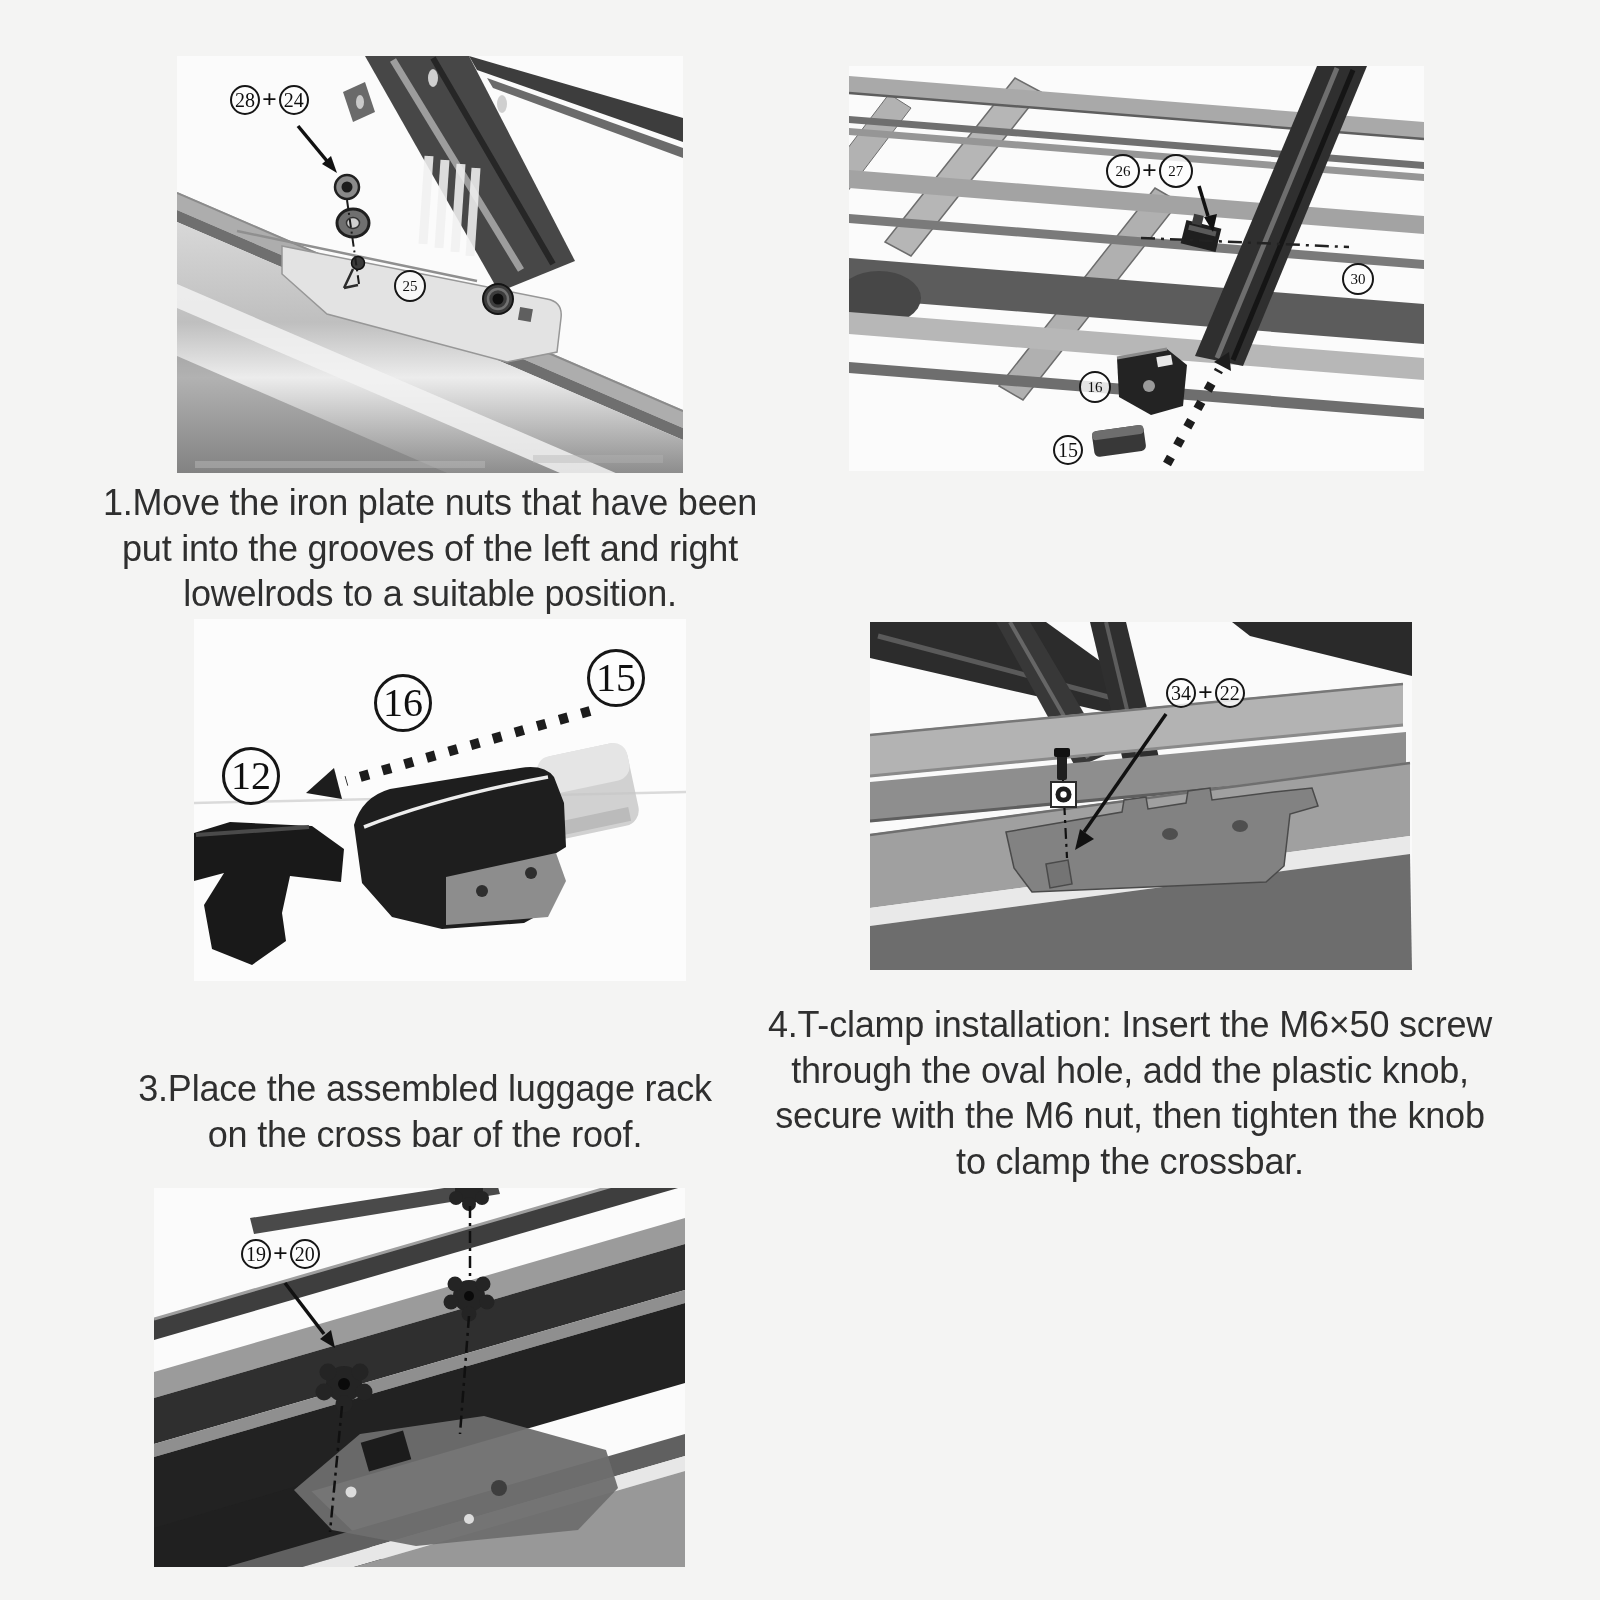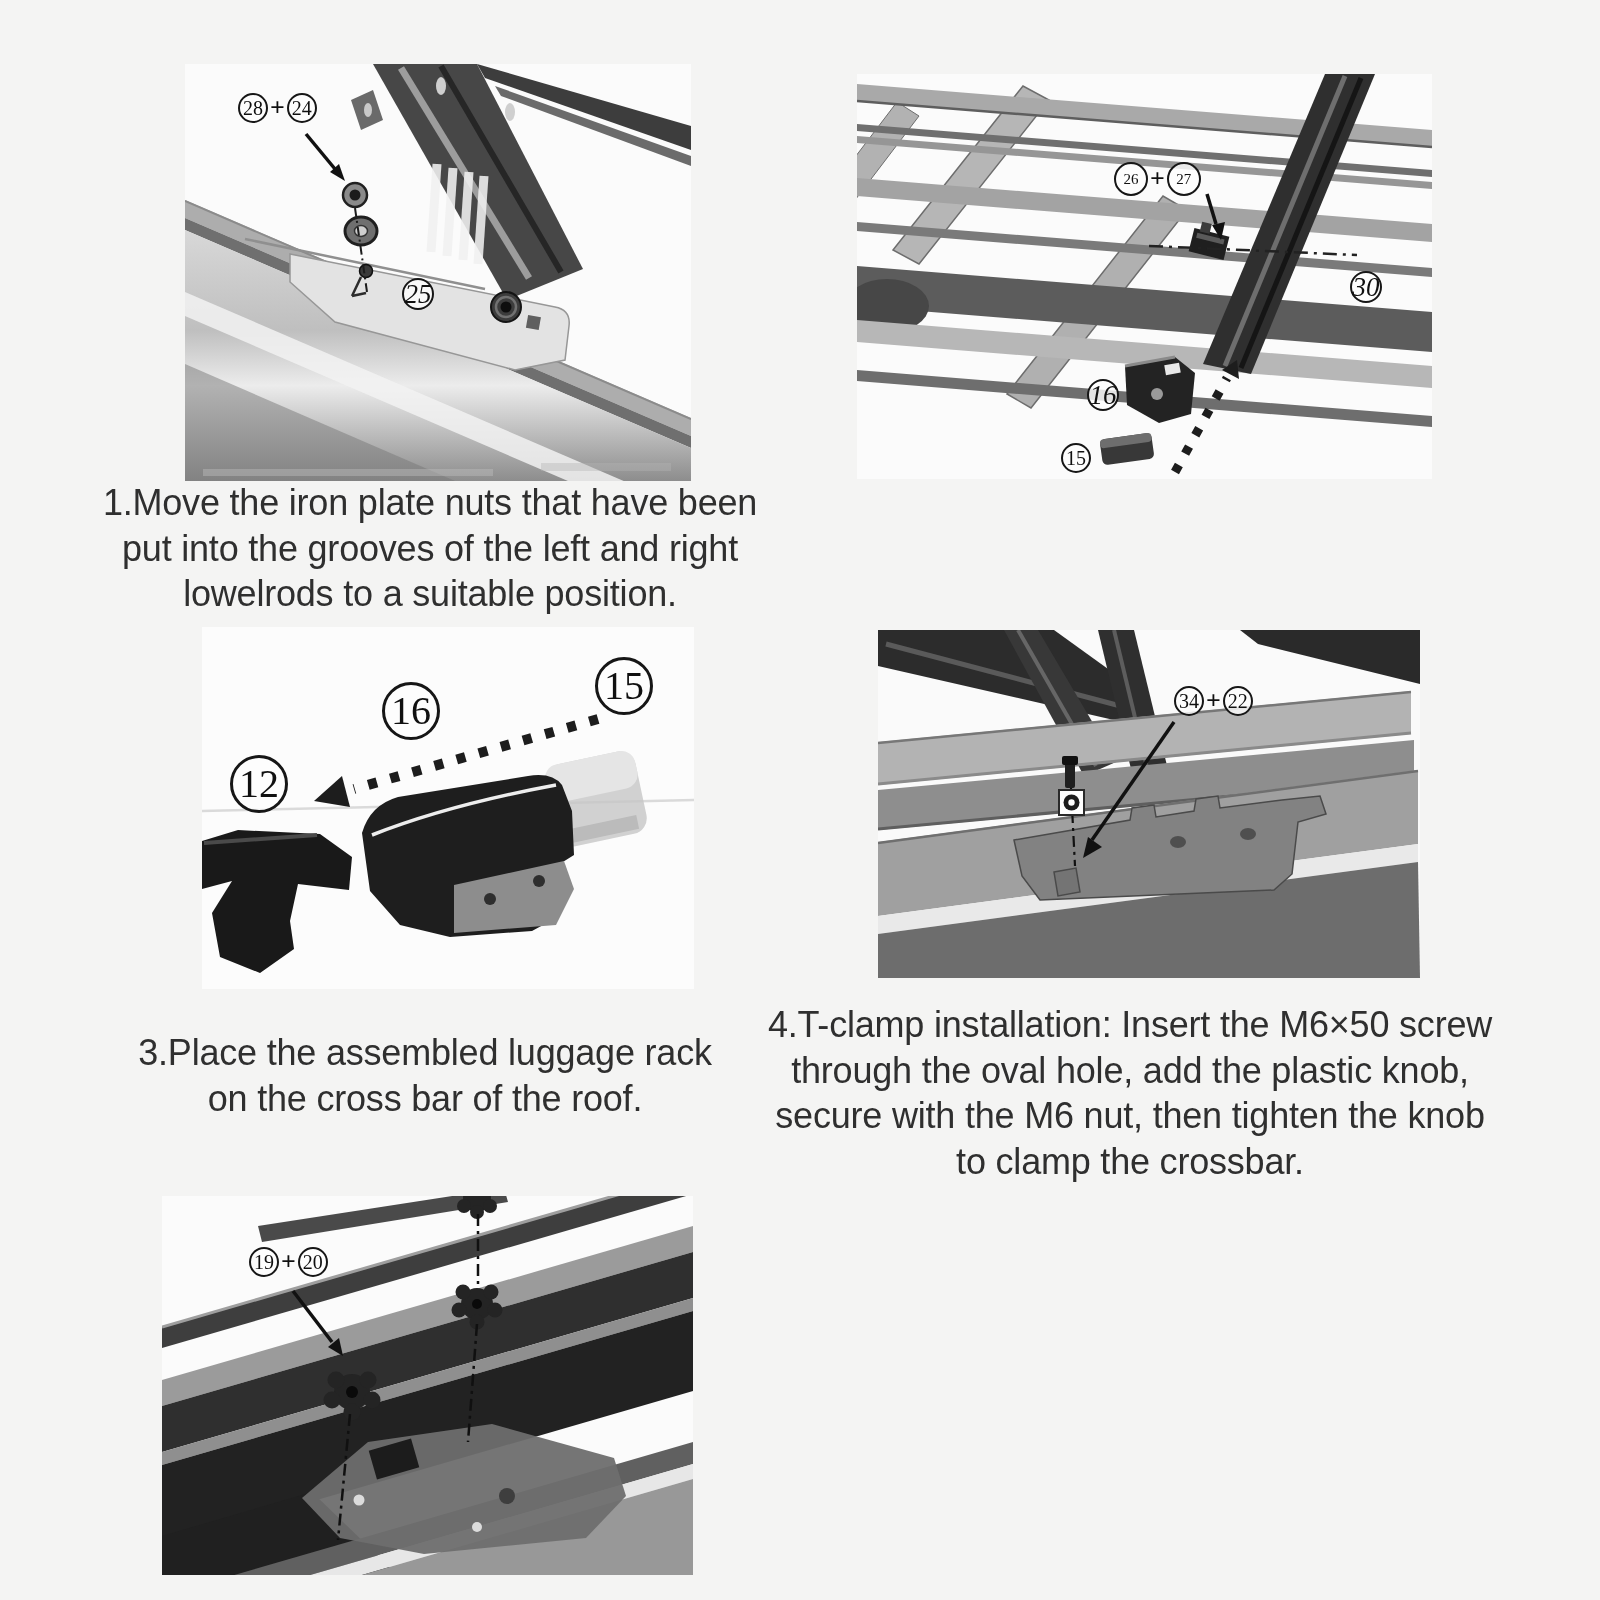--- a/index.html
+++ b/index.html
@@ -1,34 +1,34 @@
 <!DOCTYPE html>
 <html><head>
 <meta charset="utf-8">
 <style>
   html,body{margin:0;padding:0;}
   body{width:1600px;height:1600px;background:#f4f4f3;font-family:"Liberation Sans",sans-serif;}
   .sheet{position:relative;width:1600px;height:1600px;background:#f4f4f3;overflow:hidden;}
-  figure.photo{position:absolute;margin:12px;padding:0;}
+  figure.photo{position:absolute;margin:4px;padding:0;}
   figure.photo svg{display:block;}
   .caption{
     position:absolute;
     font-family:"Liberation Sans",sans-serif;
     font-size:36px;line-height:1.27;letter-spacing:-0.2px;
     color:#2f2f2f;text-align:center;white-space:pre-line;
   }
   .callout{position:absolute;display:flex;align-items:center;}
   .cnum{
     display:inline-flex;align-items:center;justify-content:center;
     box-sizing:border-box;
     width:30px;height:30px;border:2px solid #161616;border-radius:50%;
     font-family:"Liberation Serif",serif;font-size:20px;line-height:1;color:#101010;
     background:rgba(252,252,252,0.82);
   }
-  .cnum.c32{width:32px;height:32px;font-size:27px;font-style:italic;}
+  .cnum.c32{width:32px;height:32px;font-size:15px;}
   .cnum.c34{width:34px;height:34px;font-size:15px;}
   .cnum.lg{width:58px;height:58px;border-width:3px;font-size:40px;}
   .cnum.abs{position:absolute;}
   .plus{
     font-family:"Liberation Serif",serif;font-size:26px;line-height:1;color:#101010;
     margin:0 2px;font-weight:bold;
   }
 </style>
 </head>
 <body>
@@ -339,20 +339,20 @@
     <div class="callout" style="left:87px;top:51px">
       <span class="cnum">19</span>
       <span class="plus">+</span>
       <span class="cnum">20</span>
     </div>
   </figure>
 
   <div class="caption" style="left:60px;top:480px;width:740px">1.Move the iron plate nuts that have been
 put into the grooves of the left and right
 lowelrods to a suitable position.</div>
-  <div class="caption" style="left:105px;top:1030px;width:640px">3.Place the assembled luggage rack
+  <div class="caption" style="left:105px;top:1066px;width:640px">3.Place the assembled luggage rack
 on the cross bar of the roof.</div>
   <div class="caption" style="left:735px;top:1002px;width:790px">4.T-clamp installation: Insert the M6×50 screw
 through the oval hole, add the plastic knob,
 secure with the M6 nut, then tighten the knob
 to clamp the crossbar.</div>
 
 </div>
 
 </body></html>

